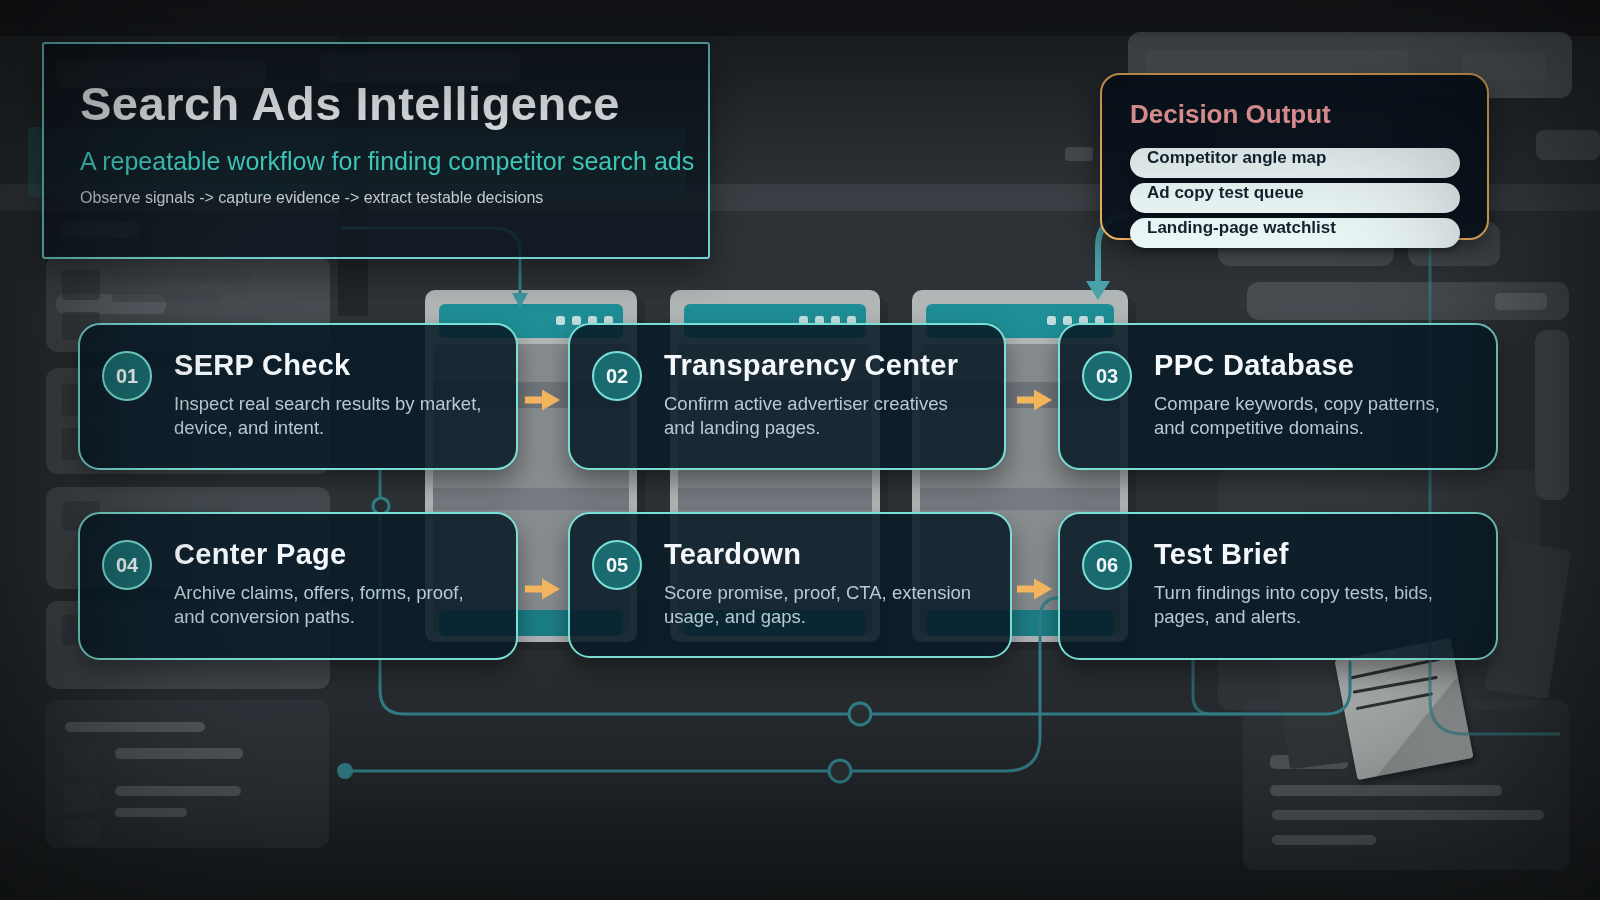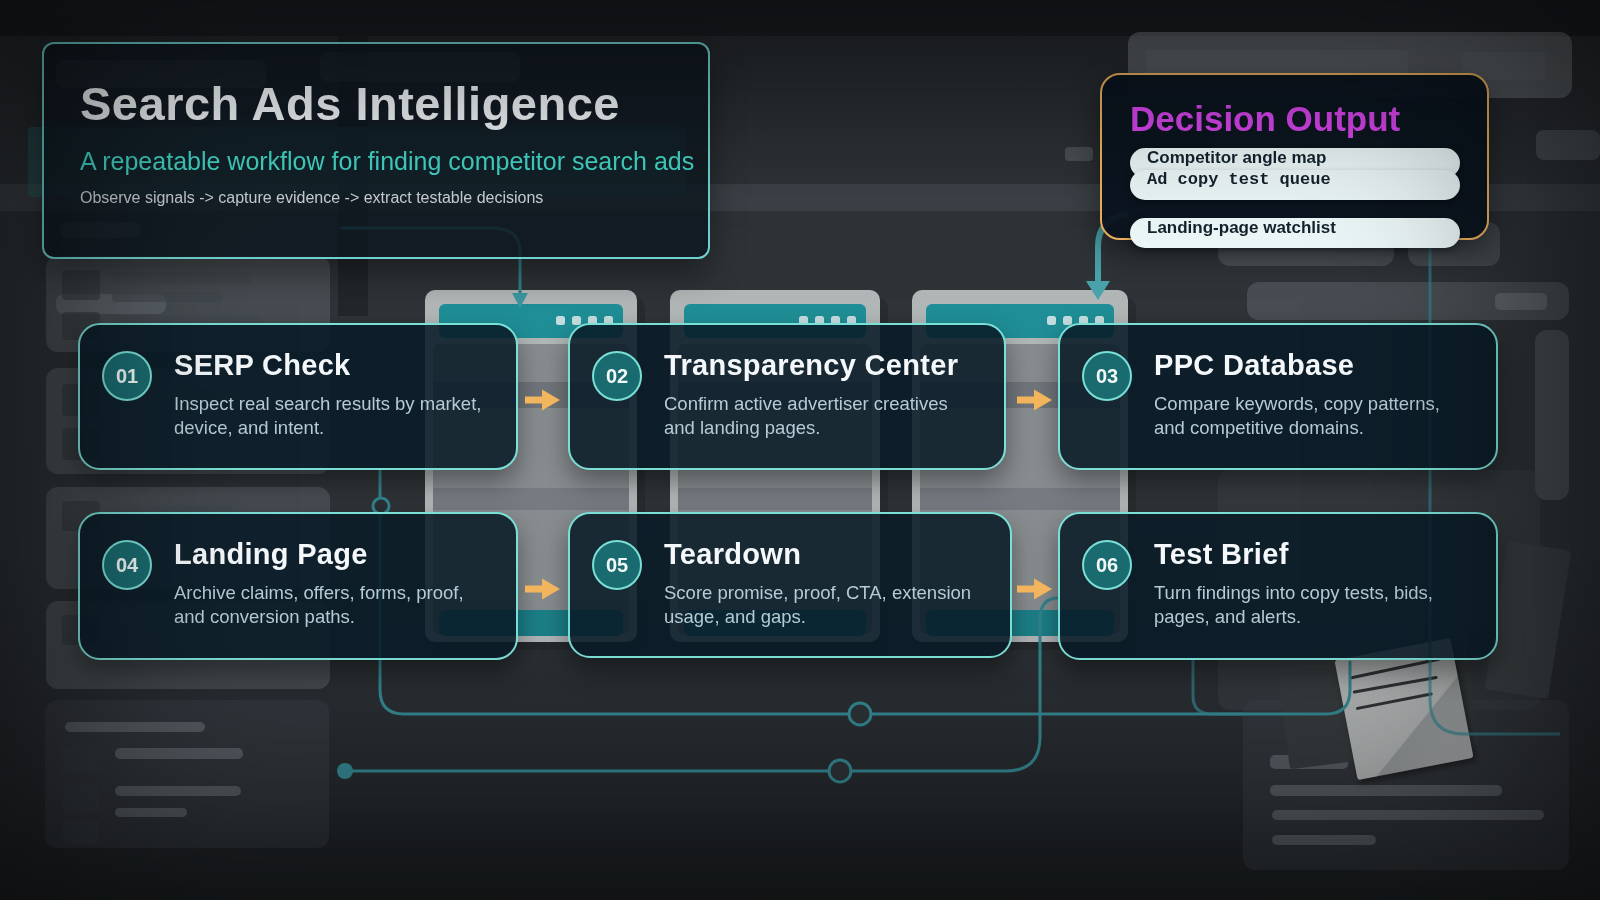--- a/index.html
+++ b/index.html
@@ -30,31 +30,31 @@
   .bwin .tbar{position:absolute;left:14px;right:14px;top:14px;height:34px;background:#1f8e96;border-radius:6px;}
   .bwin .dots{position:absolute;right:10px;top:12px;display:flex;gap:7px;}
   .bwin .dots i{width:9px;height:9px;background:rgba(226,236,236,0.85);border-radius:2.5px;display:block;}
   .bwin .content{position:absolute;left:8px;right:8px;top:54px;bottom:8px;background:#878c8f;border-radius:6px;}
   .bwin .bandA{position:absolute;left:8px;right:8px;top:92px;height:26px;background:#6f757a;}
   .bwin .bandB{position:absolute;left:8px;right:8px;top:198px;height:22px;background:#757b80;}
   .bwin .tfoot{position:absolute;left:14px;right:14px;top:320px;height:26px;background:#1d7f88;border-radius:6px;}
 
   
   .header-box{left:42px;top:42px;width:664px;height:213px;z-index:5;
-    background:rgba(13,23,32,0.82);border:2px solid #6fd3cf;border-radius:12px;
+    background:rgba(13,23,32,0.82);border:2px solid #6fd3cf;border-radius:3px;
     box-shadow:0 14px 34px rgba(0,0,0,0.4);text-decoration:underline;}
   .header-title{position:absolute;left:36px;top:32px;color:#f3f7f9;font-size:47px;font-weight:bold;letter-spacing:0.5px;}
   .header-sub{position:absolute;left:36px;top:103px;color:#43d6c8;font-size:25px;}
   .header-tag{position:absolute;left:36px;top:145px;color:#ccd4d9;font-size:16px;}
 
   
   .decision-box{left:1100px;top:73px;width:385px;height:163px;z-index:6;
     background:rgba(10,20,30,0.96);border:2.5px solid #eeb25e;border-radius:20px;
     box-shadow:0 12px 30px rgba(0,0,0,0.45);overflow:visible;}
-  .decision-title{position:absolute;left:28px;top:24px;color:#d946ef;font-size:35px;font-weight:bold;}
+  .decision-title{position:absolute;left:28px;top:24px;color:#fca5a5;font-size:26px;font-weight:bold;}
   .pill{position:absolute;left:28px;width:330px;height:30px;background:#eef9f9;border-radius:15px;
     box-shadow:0 3px 6px rgba(0,0,0,0.35);display:flex;align-items:flex-start;}
   .pill span{margin-left:17px;color:#13232e;font-size:17px;font-weight:bold;}
 
   
   .card{z-index:5;background:rgba(9,27,40,0.88);border:2px solid #7adfd6;border-radius:22px;
     box-shadow:0 12px 26px rgba(0,0,0,0.38);display:flex;align-items:flex-start;padding:24px 32px 0 22px;box-sizing:border-box;}
   .badge{flex:0 0 auto;width:46px;height:46px;border:2px solid #7adfd6;border-radius:50%;
     background:#1a6b6f;color:#f2f7f8;font-size:20px;font-weight:bold;
     display:flex;align-items:center;justify-content:center;margin:2px 22px 0 0;}
@@ -204,21 +204,21 @@
     <div class="header-title">Search Ads Intelligence</div>
     <div class="header-sub">A repeatable workflow for finding competitor search ads</div>
     <div class="header-tag">Observe signals -&gt; capture evidence -&gt; extract testable decisions</div>
   </div>
 
   <div class="abs decision-box">
     <div class="decision-title">Decision Output</div>
     <div class="pill" style="top:73px;">
       <span>Competitor angle map</span>
     </div>
-    <div class="pill" style="top:95px;font-family:Liberation Mono, monospace;">
+    <div class="pill" style="top:108px;">
       <span>Ad copy test queue</span>
     </div>
     <div class="pill" style="top:143px;">
       <span>Landing-page watchlist</span>
     </div>
   </div>
 
   <div class="abs card" style="left:78px;top:323px;width:440px;height:147px;">
     <div class="badge">01</div>
     <div>
@@ -236,21 +236,21 @@
   <div class="abs card" style="left:1058px;top:323px;width:440px;height:147px;">
     <div class="badge">03</div>
     <div>
         <h3>PPC Database</h3>
     <p>Compare keywords, copy patterns, and competitive domains.</p>
       </div>
   </div>
   <div class="abs card" style="left:78px;top:512px;width:440px;height:148px;">
     <div class="badge">04</div>
     <div>
-        <h3>Landing Page</h3>
+        <h3>Center Page</h3>
     <p>Archive claims, offers, forms, proof, and conversion paths.</p>
       </div>
   </div>
   <div class="abs card" style="left:568px;top:512px;width:444px;height:146px;">
     <div class="badge">05</div>
     <div>
         <h3>Teardown</h3>
     <p>Score promise, proof, CTA, extension usage, and gaps.</p>
       </div>
   </div>

